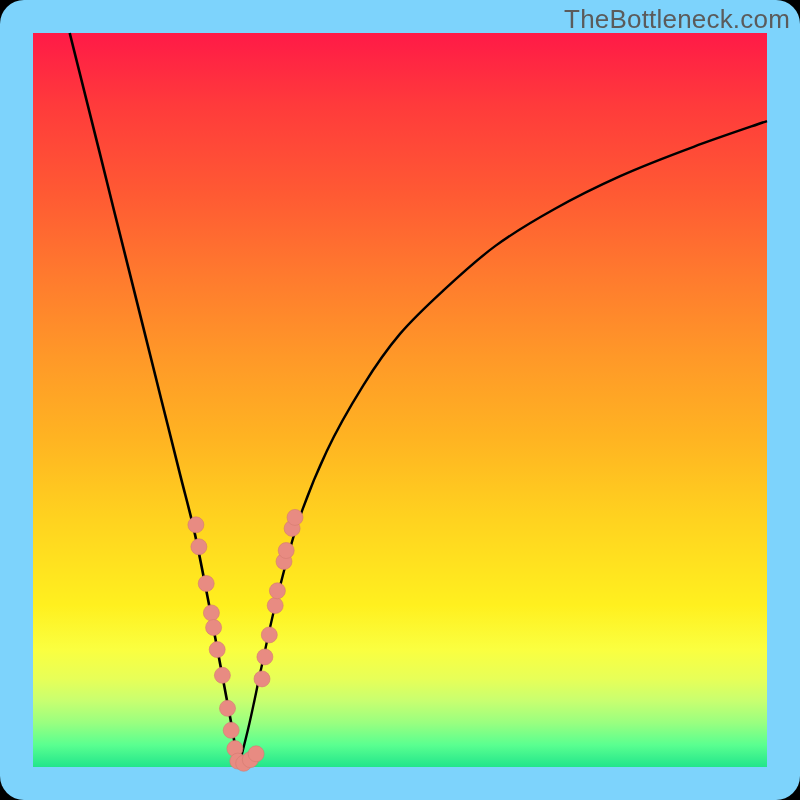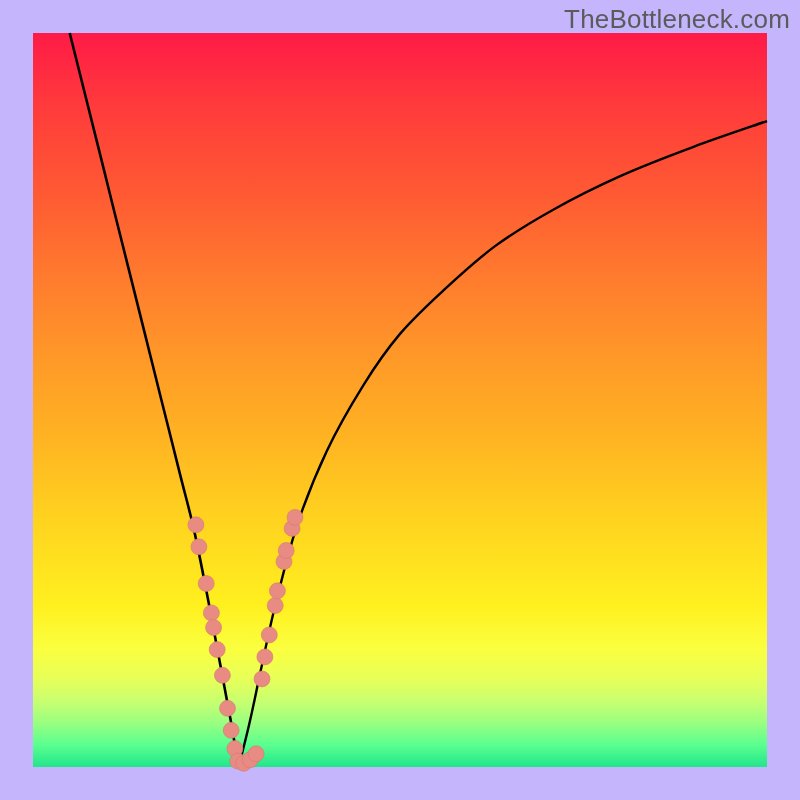--- a/index.html
+++ b/index.html
@@ -9,21 +9,22 @@
     height: 800px;
     overflow: hidden;
     background: #000;
     font-family: Arial, Helvetica, sans-serif;
   }
   .frame {
     position: absolute;
     top: 0; left: 0;
     width: 800px;
     height: 800px;
-    background: #c4b5fd;
+    background: #7dd3fc;
+    border-radius: 24px;
   }
   .plot {
     position: absolute;
     top: 33px;
     left: 33px;
     width: 734px;
     height: 734px;
     background: linear-gradient(to bottom,
       #ff1a47 0%,
       #ff3b3b 10%,

